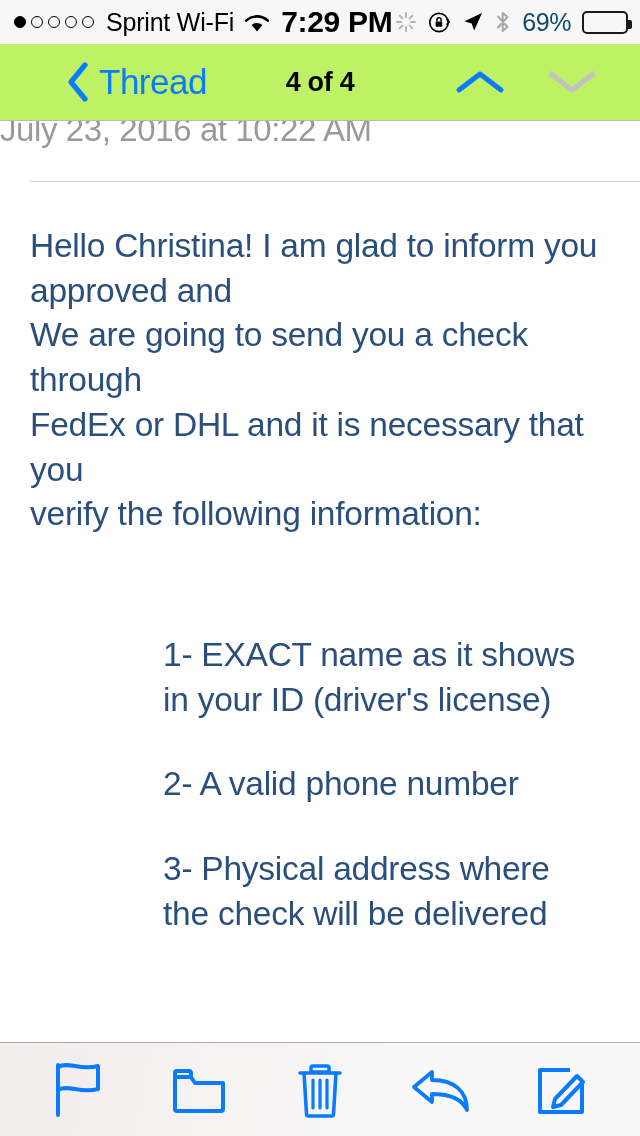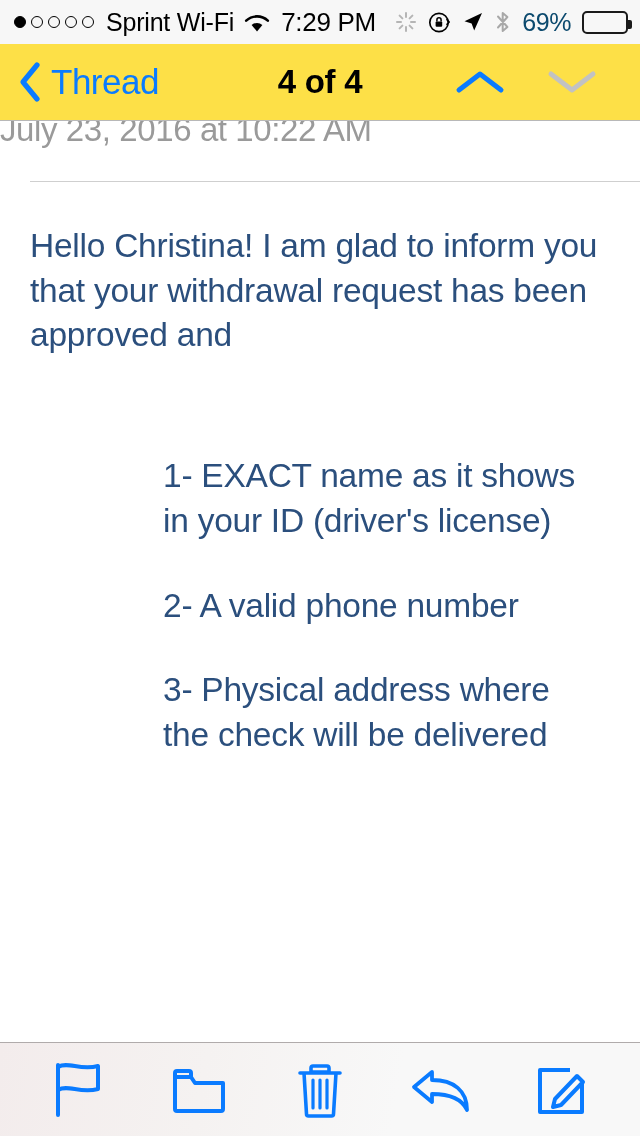--- a/index.html
+++ b/index.html
@@ -19,41 +19,41 @@
     padding:0 12px 0 14px;
     font-size:25px; font-weight:400; color:#000;
     letter-spacing:-0.2px;
   }
   .sb-left{ display:flex; align-items:center; gap:9px; }
   .dots{ display:flex; align-items:center; gap:5px; }
   .dot{ width:12px; height:12px; border-radius:50%; border:1.8px solid #000; }
   .dot.filled{ background:#000; }
   .carrier{ font-size:25px; color:#000; margin-left:3px; }
   .sb-mid{ display:flex; align-items:center; gap:10px; margin-left:10px; }
-  .time{ font-size:26px; font-weight:400; color:#000; letter-spacing:-0.3px; }
+  .time{ font-size:30px; font-weight:700; color:#000; letter-spacing:-0.3px; }
   .sb-right{ margin-left:auto; display:flex; align-items:center; gap:11px; }
   .pct{ font-size:25px; font-weight:400; color:#0c4a6e; letter-spacing:-0.4px; }
   .battery{ position:relative; width:46px; height:23px;
     border:2px solid #1a1a1a; border-radius:5px; padding:2px; }
   .battery::after{ content:""; position:absolute; right:-6px; top:7px;
     width:4px; height:9px; background:#1a1a1a; border-radius:0 2px 2px 0; }
   .batt-fill{ height:100%; background:#FFCC00; border-radius:2px; }
 
   
   .navbar{
     position:absolute; top:44px; left:0; width:640px; height:77px;
-    background:#fde047;
+    background:#bef264;
     border-bottom:1px solid #b8b8b8;
-    display:flex; align-items:center;
+    display:flex; align-items:center;padding-left:48px;
   }
   .nav-back{ display:flex; align-items:center; gap:9px; padding-left:18px; cursor:pointer; }
   .nav-back-label{ font-size:35px; color:#0a7bff; letter-spacing:-0.5px; }
   .nav-title{
     position:absolute; left:0; right:0; text-align:center;
-    font-size:33px; font-weight:700; color:#000; letter-spacing:-0.3px;
+    font-size:27px; font-weight:700; color:#000; letter-spacing:-0.3px;
     pointer-events:none;
   }
   .nav-right{ margin-left:auto; display:flex; align-items:center; gap:40px; padding-right:42px; }
 
   
   .content{
     position:absolute; top:121px; left:0; width:640px;
     bottom:94px; background:#fff; overflow:hidden;
   }
   .datetime{
@@ -182,24 +182,28 @@
   </div>
 
   <div class="content">
     <div class="datetime">July 23, 2016 at 10:22 AM</div>
     <div class="rule"></div>
 
     <div class="body-text">
 
       <div class="para">
         <div>Hello Christina! I am glad to inform you</div>
-        <div>that your withdrawal request has been</div>
         <div>approved and</div>
       </div>
 
+      <div class="para">
+        <div>We are going to send you a check through</div>
+        <div>FedEx or DHL and it is necessary that you</div>
+        <div>verify the following information:</div>
+      </div>
 
       <div class="gap-lg"></div>
 
       <div class="list">
         <div class="list-item">1- EXACT name as it shows in your ID (driver's license)</div>
         <div class="gap-md"></div>
         <div class="list-item">2- A valid phone number</div>
         <div class="gap-md"></div>
         <div class="list-item">3- Physical address where the check will be delivered</div>
       </div>

